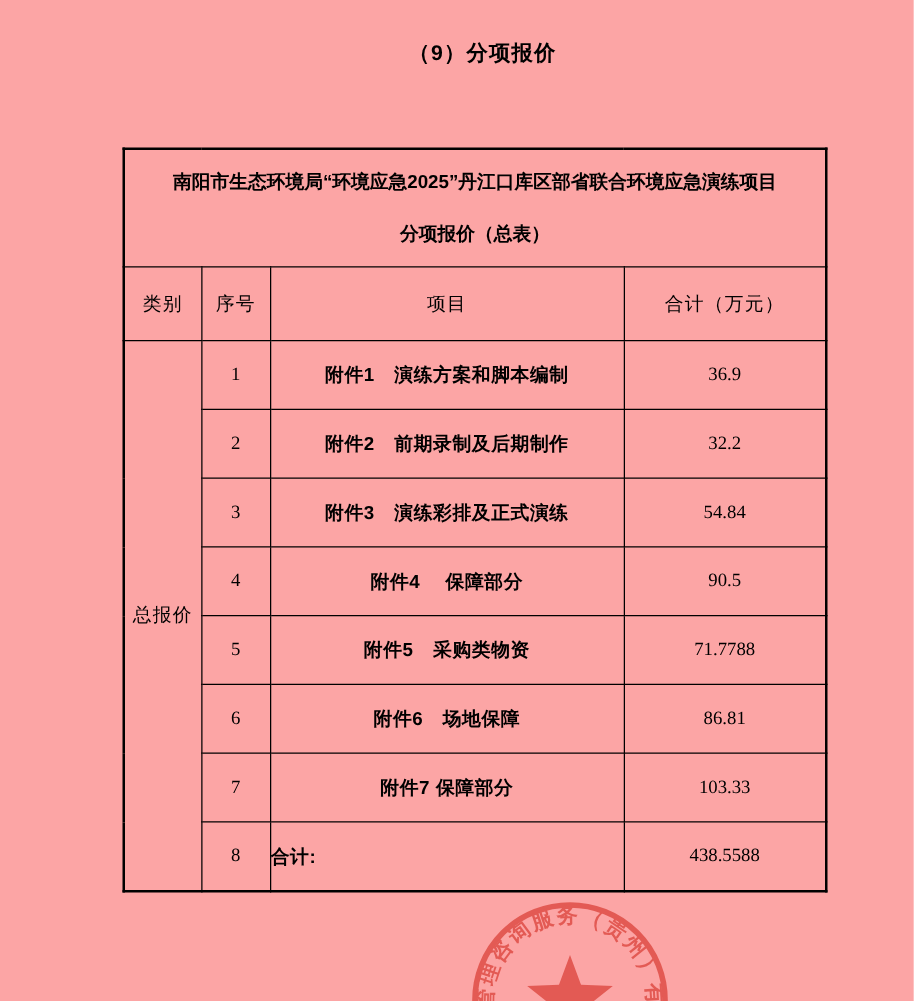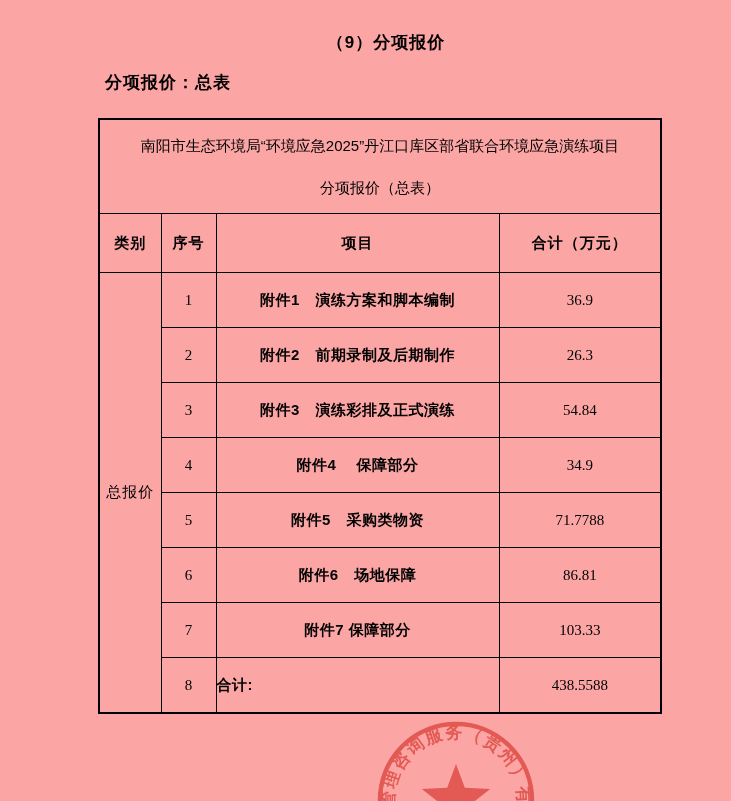--- a/index.html
+++ b/index.html
@@ -20,23 +20,23 @@
 
   table.quote-table {
     position:absolute; left:98px; top:118px; width:562px;
     border-collapse:collapse; table-layout:fixed;
     border:2px solid #000;
   }
   table.quote-table td {
     border:1px solid #000; text-align:center; vertical-align:middle;
     padding:0; font-size:15px;
   }
-  td.t-title { height:93px; font-size:17px; font-weight:normal; line-height:24px; padding:0 6px; }
+  td.t-title { height:93px; font-size:17px; font-weight:bold; line-height:24px; padding:0 6px; }
   td.t-title .tl2 { margin-top:18px; }
-  tr.head td { height:58px; font-weight:bold; letter-spacing:1px;text-align:center; }
+  tr.head td { height:58px; font-weight:normal; letter-spacing:1px;text-align:center; }
   tr.data td { height:54px; }
   td.cat-cell { font-weight:normal; letter-spacing:1px; }
   td.item-cell {
     text-align:left; padding-left:17px; font-weight:bold;
     white-space:pre-wrap; letter-spacing:0.5px;
   }
   td.item-cell.centered { text-align:left; padding-left:0; }
   td.num-cell, td.no-cell { font-family:"Liberation Serif","DejaVu Serif",serif; font-size:16px; }
 
   .stamp {
@@ -48,21 +48,20 @@
     font-family:"Liberation Sans","DejaVu Sans",sans-serif;
     font-size:17px; font-weight:bold;
   }
 </style>
 </head>
 <body>
 
 <div class="page">
 
   <div class="doc-title">（9）分项报价</div>
-  <div class="doc-subtitle">分项报价：总表</div>
 
   <table class="quote-table">
     <colgroup>
       <col style="width:62px">
         <col style="width:55px">
         <col style="width:283px">
         <col style="width:162px">
     </colgroup>
     <tbody>
       <tr>
@@ -79,31 +78,31 @@
       </tr>
       <tr class="data">
         <td class="cat-cell" rowspan="8">总报价</td>
         <td class="no-cell">1</td>
         <td class="item-cell">附件1　演练方案和脚本编制</td>
         <td class="num-cell">36.9</td>
       </tr>
       <tr class="data">
         <td class="no-cell">2</td>
         <td class="item-cell">附件2　前期录制及后期制作</td>
-        <td class="num-cell">26.3</td>
+        <td class="num-cell">32.2</td>
       </tr>
       <tr class="data">
         <td class="no-cell">3</td>
         <td class="item-cell">附件3　演练彩排及正式演练</td>
         <td class="num-cell">54.84</td>
       </tr>
       <tr class="data">
         <td class="no-cell">4</td>
         <td class="item-cell">附件4　 保障部分</td>
-        <td class="num-cell">34.9</td>
+        <td class="num-cell">90.5</td>
       </tr>
       <tr class="data">
         <td class="no-cell">5</td>
         <td class="item-cell">附件5　采购类物资</td>
         <td class="num-cell">71.7788</td>
       </tr>
       <tr class="data">
         <td class="no-cell">6</td>
         <td class="item-cell">附件6　场地保障</td>
         <td class="num-cell">86.81</td>

